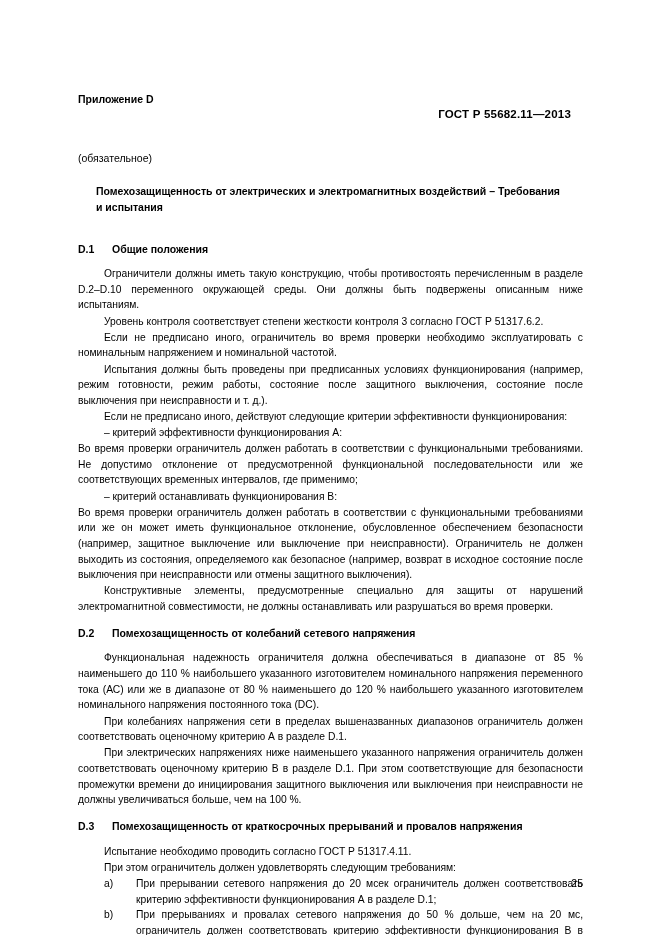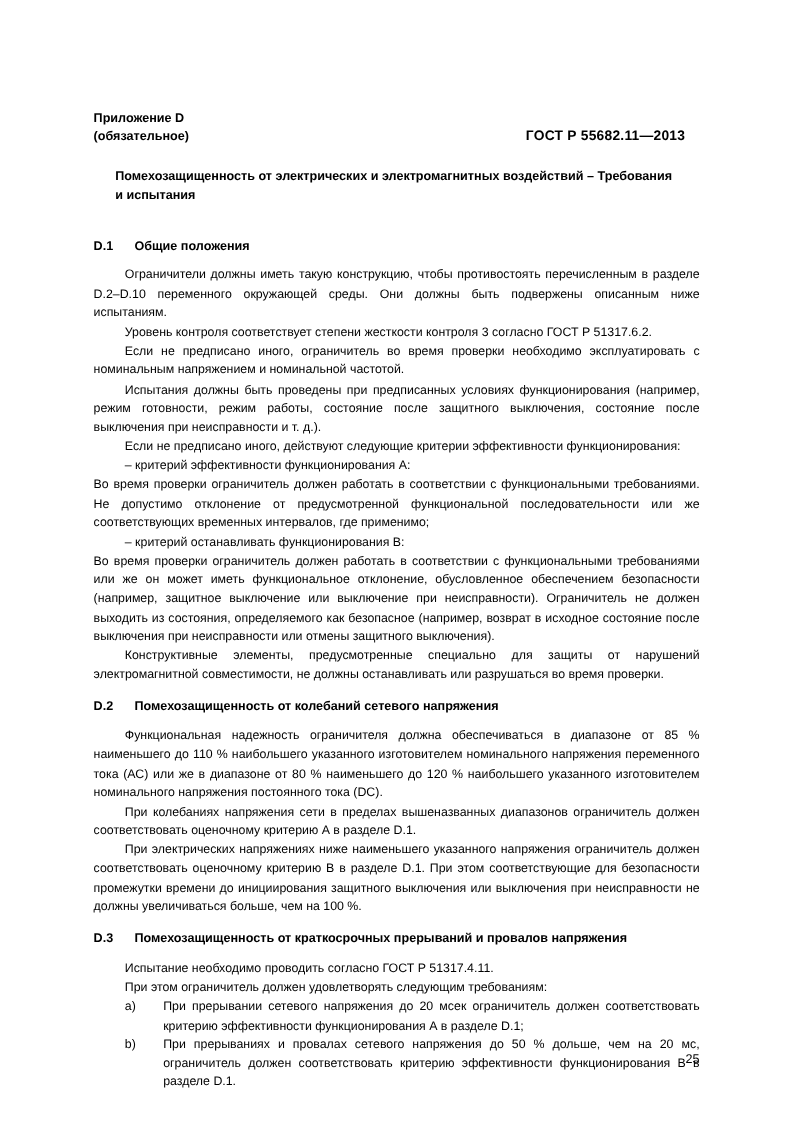--- a/index.html
+++ b/index.html
@@ -35,21 +35,22 @@
     width: 505px;
   }
   .annex-title {
     text-align: left;
     font-size: 10.5px;
     font-weight: bold;
     line-height: 1.45;
     margin: 0 0 18px 0;
   }
   .annex-title .sub {
-    font-weight: bold;
+    font-weight: normal;
+    margin-top: 44px;
   }
   .doc-title {
     text-align: left;
     font-size: 10.5px;
     font-weight: bold;
     line-height: 1.5;
     margin: 0 0 26px 0;
     padding: 0 18px;
   }
   .clause {

